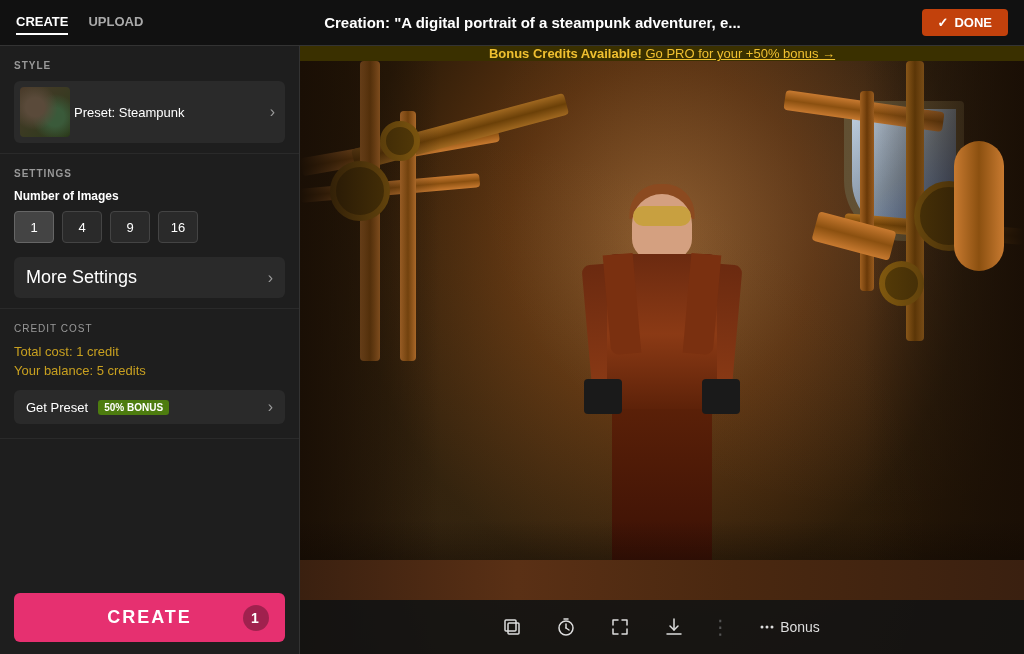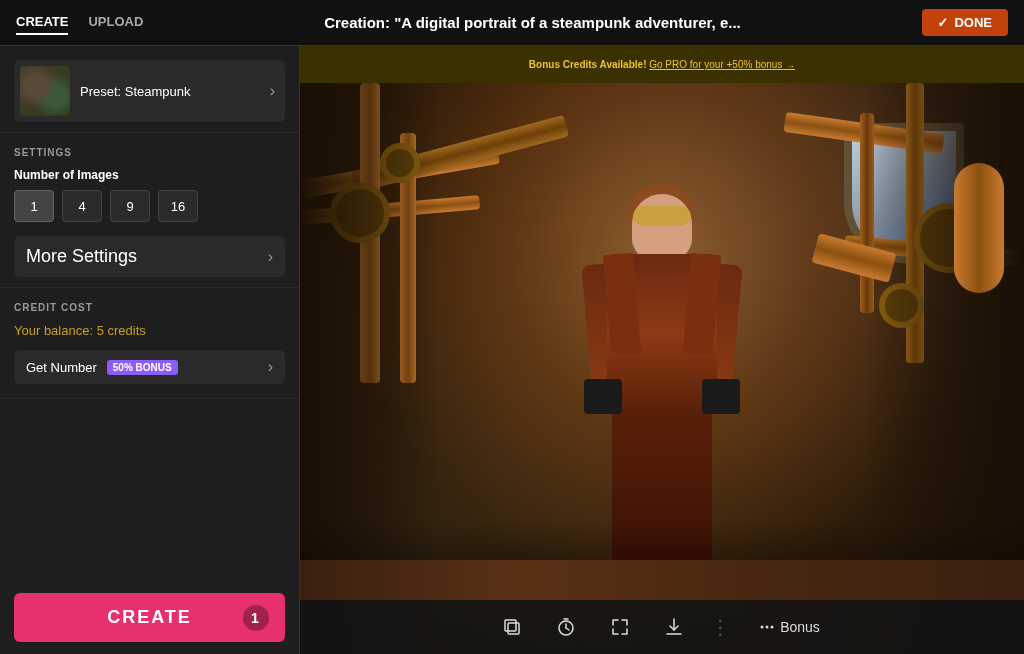--- a/index.html
+++ b/index.html
@@ -105,21 +105,21 @@
       align-items: center;
       background: #2a2a2a;
       border-radius: 6px;
       padding: 6px 10px 6px 6px;
       cursor: pointer;
       justify-content: space-between;
     }
     .style-preset-left {
       display: flex;
       align-items: center;
-      gap: 10px;
+      gap: 4px;
     }
     .style-thumbnail {
       width: 50px;
       height: 50px;
       border-radius: 4px;
       background: linear-gradient(135deg, #4a3a2a 0%, #2a4a2a 50%, #3a2a1a 100%);
       position: relative;
       overflow: hidden;
       flex-shrink: 0;
     }
@@ -183,21 +183,21 @@
       color: #fff;
     }
 
     
     .credit-cost-section {
       padding: 14px;
       border-bottom: 1px solid #2a2a2a;
     }
     .credit-cost-title {
       font-size: 10px;
-      font-weight: bold;
+      font-weight: normal;
       color: #999;
       letter-spacing: 1px;
       text-transform: uppercase;
       margin-bottom: 10px;
     }
     .credit-total {
       font-size: 13px;
       color: #c8a020;
       margin-bottom: 4px;
     }
@@ -218,21 +218,21 @@
     .get-credits-left {
       display: flex;
       align-items: center;
       gap: 10px;
     }
     .get-credits-label {
       font-size: 13px;
       color: #fff;
     }
     .bonus-badge {
-      background: #8b5cf6;
+      background: #4d7c0f;
       color: #fff;
       font-size: 10px;
       font-weight: bold;
       padding: 2px 6px;
       border-radius: 3px;
     }
 
     
     .create-button-area {
       padding: 12px 14px;
@@ -276,22 +276,22 @@
       flex: 1;
       display: flex;
       flex-direction: column;
       background: #2a2a2a;
       overflow: hidden;
     }
 
     .bonus-banner {
       background: #3a3000;
       text-align: center;
-      padding: 13px;
-      font-size: 10px;
+      padding: 0;
+      font-size: 13px;
       flex-shrink: 0;
     }
     .bonus-banner-bold {
       color: #f0c030;
       font-weight: bold;
     }
     .bonus-banner-link {
       color: #f0c030;
       text-decoration: underline;
       cursor: pointer;
@@ -547,20 +547,21 @@
   </div>
   <div class="header-title">Creation: "A digital portrait of a steampunk adventurer, e...</div>
   <button class="done-button">DONE</button>
 </div>
 
 <div class="main">
 
   <div class="sidebar">
 
     <div class="section">
+      <div class="section-label">STYLE</div>
       <div class="style-preset">
         <div class="style-preset-left">
           <div class="style-thumbnail">
             <div class="style-thumbnail-inner"></div>
           </div>
           <span class="style-preset-name">Preset: Steampunk</span>
         </div>
         <span class="chevron-right">›</span>
       </div>
     </div>
@@ -575,24 +576,25 @@
         <button class="num-btn">16</button>
       </div>
       <div class="more-settings-row">
         <span class="more-settings-label">More Settings</span>
         <span class="chevron-right">›</span>
       </div>
     </div>
 
     <div class="credit-cost-section">
       <div class="credit-cost-title">CREDIT COST</div>
+      <div class="credit-total">Total cost: 1 credit</div>
       <div class="credit-balance">Your balance: 5 credits</div>
       <div class="get-credits-row">
         <div class="get-credits-left">
-          <span class="get-credits-label">Get Number</span>
+          <span class="get-credits-label">Get Preset</span>
           <span class="bonus-badge">50% BONUS</span>
         </div>
         <span class="chevron-right">›</span>
       </div>
     </div>
 
     <div class="sidebar-spacer"></div>
 
     <div class="create-button-area">
       <button class="create-button">

